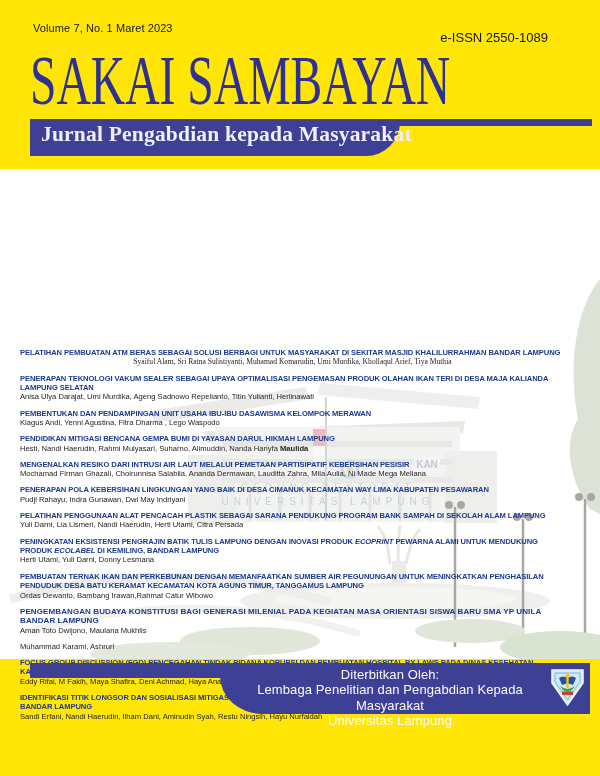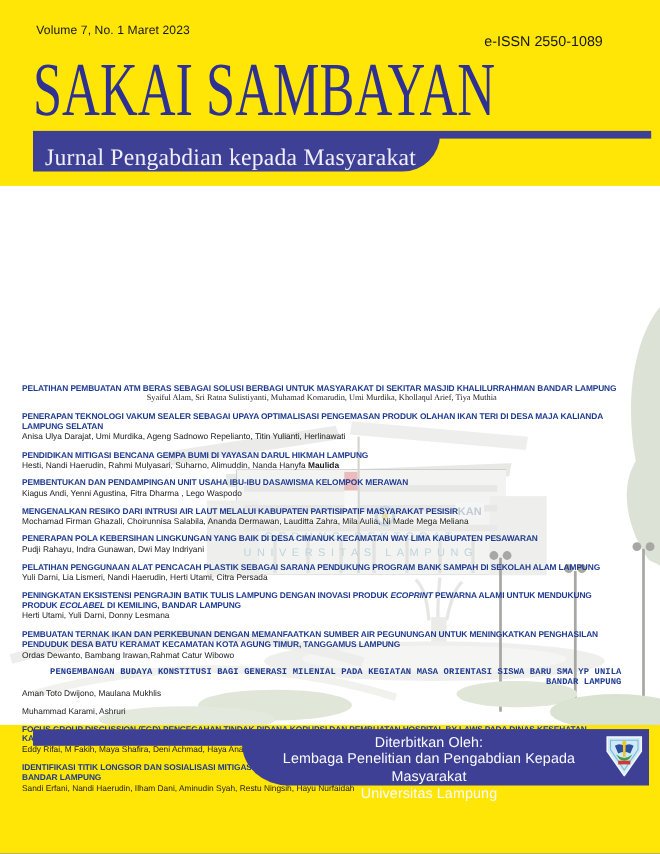--- a/index.html
+++ b/index.html
@@ -9,28 +9,28 @@
   .white-band{position:absolute;left:0;top:169px;width:600px;height:490px;background:#ffffff;}
   .watermark{position:absolute;left:0;top:0;width:600px;height:490px;opacity:.6;}
   
   .volume{position:absolute;left:33px;top:22px;font-size:11px;color:#161616;letter-spacing:.1px;}
   .issn{position:absolute;right:52px;top:30px;font-size:13px;color:#161616;}
   .journal-title{position:absolute;left:30px;top:46px;font-family:"Liberation Serif",serif;
         font-weight:500;font-size:68px;line-height:68px;color:var(--navy,#2E3192);
         transform:scale(0.70,1.02);transform-origin:top left;white-space:nowrap;}
   .banner-strip{position:absolute;left:30px;top:119px;width:562px;height:7px;background:var(--blue,#3E4095);}
   .banner-box{position:absolute;left:30px;top:119px;width:370px;height:37px;background:var(--blue,#3E4095);
-        border-bottom-right-radius:34px;display:flex;align-items:flex-end;}
+        border-bottom-right-radius:34px;display:flex;align-items:flex-start;font-weight:bold;}
   .banner-box .sub{font-family:"Liberation Serif",serif;font-size:21.5px;color:#f0effa;
         padding:3px 0 0 11px;letter-spacing:.2px;white-space:nowrap;}
   
   .article-list{position:absolute;left:20px;top:179px;width:545px;display:flex;flex-direction:column;gap:7px;}
   .article-title{font-size:7.6px;font-weight:bold;line-height:9.4px;color:var(--title-blue,#1d3a8f);
         letter-spacing:-.1px;}
-  .article-title.serif{font-family:Liberation Mono, monospace;font-size:8px;letter-spacing:.1px;text-align:right;}
+  .article-title.serif{font-family:Liberation Sans, sans-serif;font-size:8px;letter-spacing:.1px;}
   .article-authors{font-size:7.6px;line-height:9.2px;color:#1c1c1c;}
   .article-authors.serif{font-family:"Liberation Serif",serif;text-align:center;}
   
   .pub-strip{position:absolute;left:30px;top:663px;width:560px;height:15px;background:var(--blue,#3E4095);}
   .pub-box{position:absolute;left:220px;top:663px;width:370px;height:51px;background:var(--blue,#3E4095);
         border-bottom-left-radius:42px 38px;}
   .pub-text{position:absolute;right:44px;top:4px;width:312px;text-align:center;color:#fbfbff;
         font-size:13px;line-height:15.3px;letter-spacing:.1px;}
   .pub-logo{position:absolute;right:6px;top:6px;width:33px;height:37px;}
 </style>
@@ -124,29 +124,29 @@
     <div class="article-list">
         <div>
           <div class="article-title">PELATIHAN PEMBUATAN ATM BERAS SEBAGAI SOLUSI BERBAGI UNTUK MASYARAKAT DI SEKITAR MASJID KHALILURRAHMAN BANDAR LAMPUNG</div>
           <div class="article-authors serif">Syaiful Alam, Sri Ratna Sulistiyanti, Muhamad Komarudin, Umi Murdika, Khollaqul Arief, Tiya Muthia</div>
         </div>
         <div>
           <div class="article-title">PENERAPAN TEKNOLOGI VAKUM SEALER SEBAGAI UPAYA OPTIMALISASI PENGEMASAN PRODUK OLAHAN IKAN TERI DI DESA MAJA KALIANDA LAMPUNG SELATAN</div>
           <div class="article-authors">Anisa Ulya Darajat, Umi Murdika, Ageng Sadnowo Repelianto, Titin Yulianti, Herlinawati</div>
         </div>
         <div>
+          <div class="article-title">PEMBENTUKAN DAN PENDAMPINGAN UNIT USAHA IBU-IBU DASAWISMA KELOMPOK MERAWAN</div>
+          <div class="article-authors">Kiagus Andi, Yenni Agustina, Fitra Dharma , Lego Waspodo</div>
+        </div>
+        <div>
           <div class="article-title">PENDIDIKAN MITIGASI BENCANA GEMPA BUMI DI YAYASAN DARUL HIKMAH LAMPUNG</div>
           <div class="article-authors">Hesti, Nandi Haerudin, Rahmi Mulyasari, Suharno, Alimuddin, Nanda Hanyfa <b>Maulida</b></div>
         </div>
         <div>
-          <div class="article-title">PEMBENTUKAN DAN PENDAMPINGAN UNIT USAHA IBU-IBU DASAWISMA KELOMPOK MERAWAN</div>
-          <div class="article-authors">Kiagus Andi, Yenni Agustina, Fitra Dharma , Lego Waspodo</div>
-        </div>
-        <div>
-          <div class="article-title">MENGENALKAN RESIKO DARI INTRUSI AIR LAUT MELALUI KABUPATEN PARTISIPATIF MASYARAKAT PESISIR</div>
+          <div class="article-title">MENGENALKAN RESIKO DARI INTRUSI AIR LAUT MELALUI PEMETAAN PARTISIPATIF KEBERSIHAN PESISIR</div>
           <div class="article-authors">Mochamad Firman Ghazali, Choirunnisa Salabila, Ananda Dermawan, Lauditta Zahra, Mila Aulia, Ni Made Mega Meliana</div>
         </div>
         <div>
           <div class="article-title">PENERAPAN POLA KEBERSIHAN LINGKUNGAN YANG BAIK DI DESA CIMANUK KECAMATAN WAY LIMA KABUPATEN PESAWARAN</div>
           <div class="article-authors">Pudji Rahayu, Indra Gunawan, Dwi May Indriyani</div>
         </div>
         <div>
           <div class="article-title">PELATIHAN PENGGUNAAN ALAT PENCACAH PLASTIK  SEBAGAI SARANA PENDUKUNG  PROGRAM BANK SAMPAH DI SEKOLAH ALAM LAMPUNG</div>
           <div class="article-authors">Yuli Darni, Lia Lismeri, Nandi Haerudin, Herti Utami, Citra Persada</div>
         </div>

